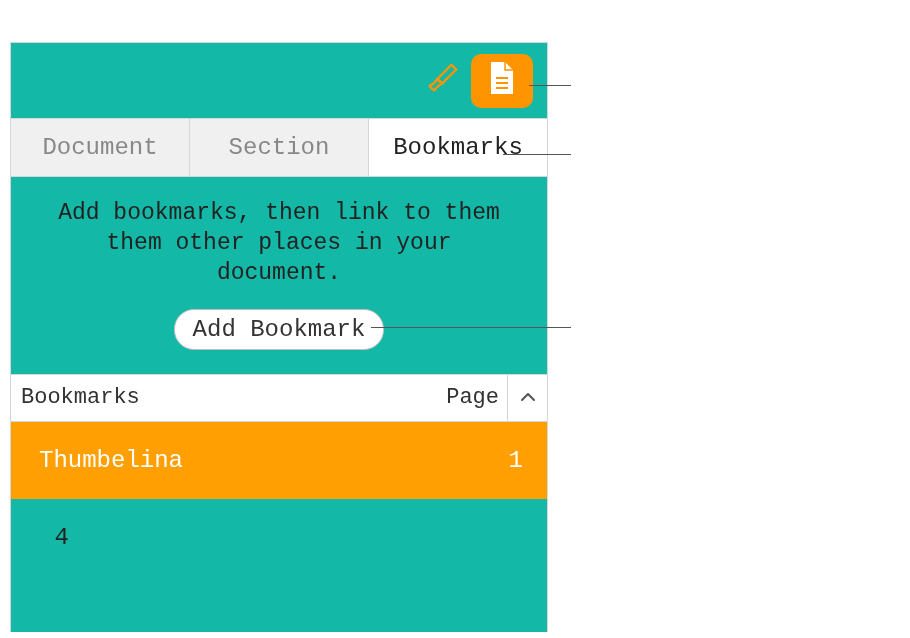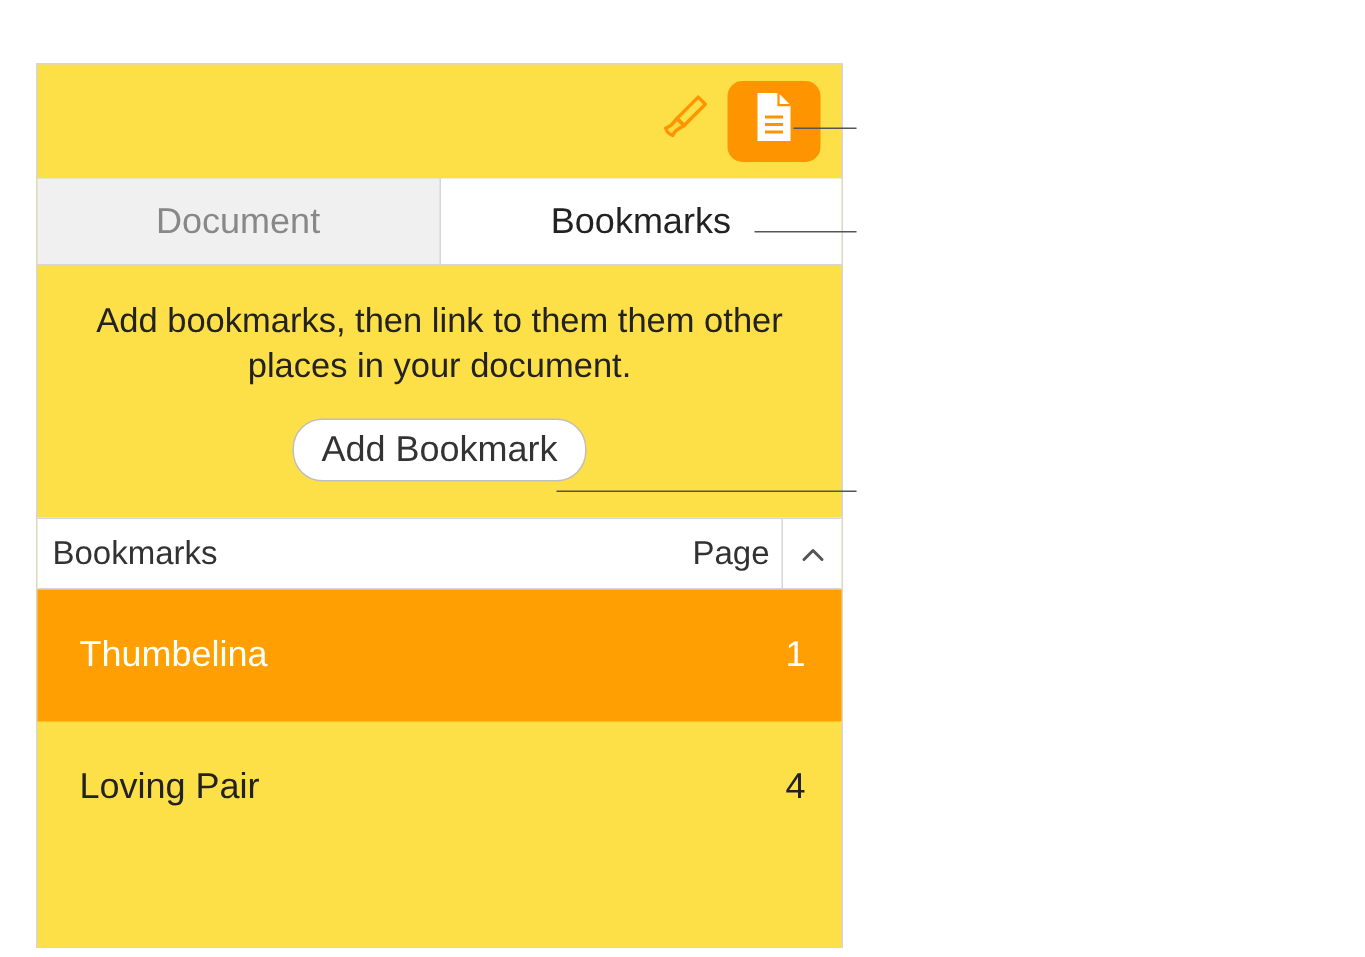--- a/index.html
+++ b/index.html
@@ -9,27 +9,28 @@
     }
     body {
       font-family: -apple-system, BlinkMacSystemFont, "Helvetica Neue", Arial, sans-serif;
       background: #ffffff;
       width: 910px;
       height: 638px;
       position: relative;
     }
     .panel {
       position: absolute;
-      left: 24px;
+      left: 10px;
       top: 42px;
       width: 538px;
       height: 590px;
-      background: #fde047;
+      background: #14b8a6;
       border: 1px solid #d6d6d6;
       border-bottom: none;
+      font-family: Liberation Mono, monospace;
     }
     .toolbar {
       height: 76px;
       display: flex;
       justify-content: flex-end;
       align-items: center;
       gap: 10px;
       padding-right: 14px;
       border-bottom: 1px solid #d6d6d6;
     }
@@ -117,21 +118,21 @@
       width: 40px;
       display: flex;
       justify-content: center;
       border-left: 1px solid #d6d6d6;
       height: 100%;
       align-items: center;
     }
     .list-row {
       display: flex;
       align-items: center;
-      height: 88px;
+      height: 77px;
       font-size: 24px;
       color: #222222;
       padding: 0 24px 0 28px;
     }
     .list-row.selected {
       background: #ff9f02;
       color: #ffffff;
       font-weight: 500;
     }
     .list-row.alt {
@@ -177,20 +178,21 @@
           <line x1="9" y1="18" x2="21" y2="18" stroke="#fe9500" stroke-width="2"></line>
           <line x1="9" y1="23" x2="21" y2="23" stroke="#fe9500" stroke-width="2"></line>
           <line x1="9" y1="28" x2="21" y2="28" stroke="#fe9500" stroke-width="2"></line>
         </svg>
       </span>
     </div>
   </div>
 
   <div class="tabs">
     <div class="tab">Document</div>
+    <div class="tab">Section</div>
     <div class="tab active">Bookmarks</div>
   </div>
 
   <div class="help-text">Add bookmarks, then link to them them other places in your document.</div>
 
   <div class="add-btn-row">
     <button class="add-btn">Add Bookmark</button>
   </div>
 
   <div class="list-header">
@@ -203,21 +205,20 @@
         </svg>
       </span>
     </div>
   </div>
 
   <div class="list-row selected">
     <div class="row-name">Thumbelina</div>
     <div class="row-page">1</div>
   </div>
   <div class="list-row">
-    <div class="row-name">Loving Pair</div>
     <div class="row-page">4</div>
   </div>
 
 </div>
 
 <div class="callout c1"></div>
 <div class="callout c2"></div>
 <div class="callout c3"></div>
 
 </body></html>

